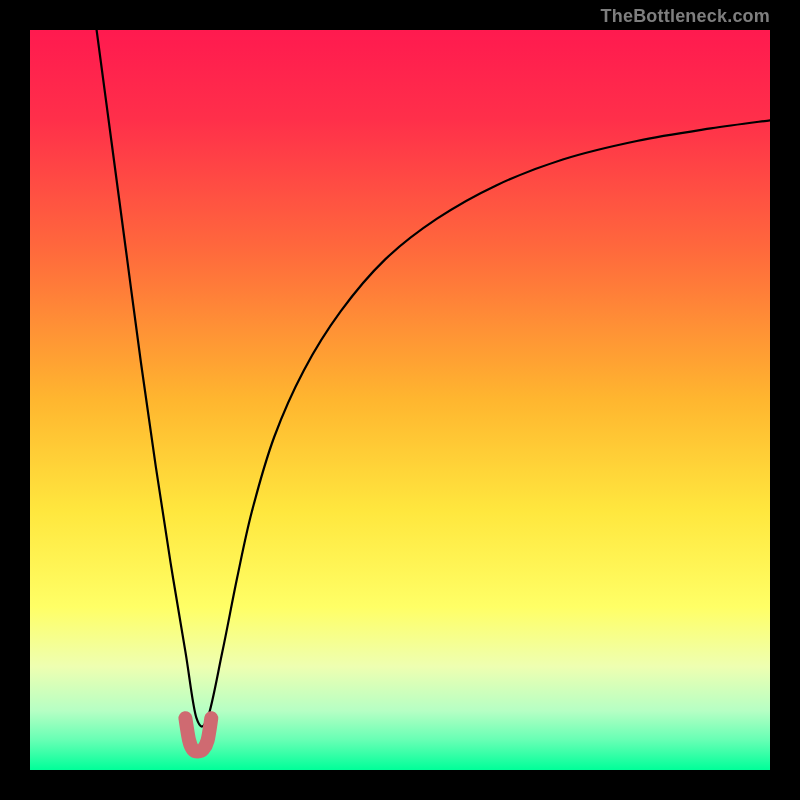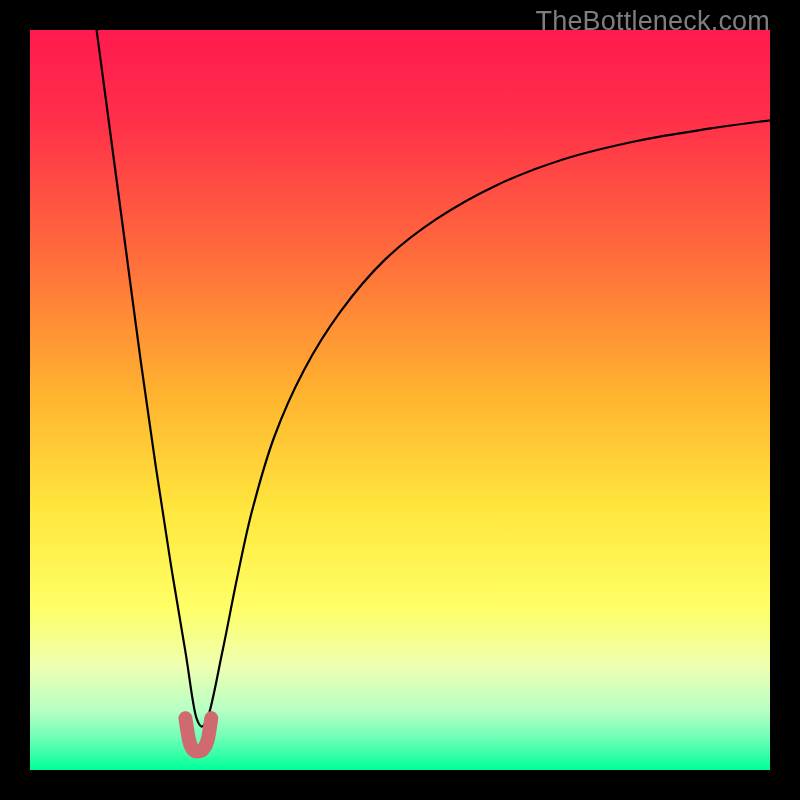--- a/index.html
+++ b/index.html
@@ -30,23 +30,23 @@
   }
   .curve-svg {
     position: absolute;
     inset: 0;
   }
   .watermark {
     position: absolute;
     top: 6px;
     right: 30px;
     color: #7e7e7e;
-    font-size: 27px;
+    font-size: 18px;
     letter-spacing: 0.2px;
-    font-weight: 400;
+    font-weight: 700;
   }
 </style>
 </head>
 <body>
 
 <div class="frame">
 
   <div class="watermark">TheBottleneck.com</div>
 
   <div class="plot-area">

